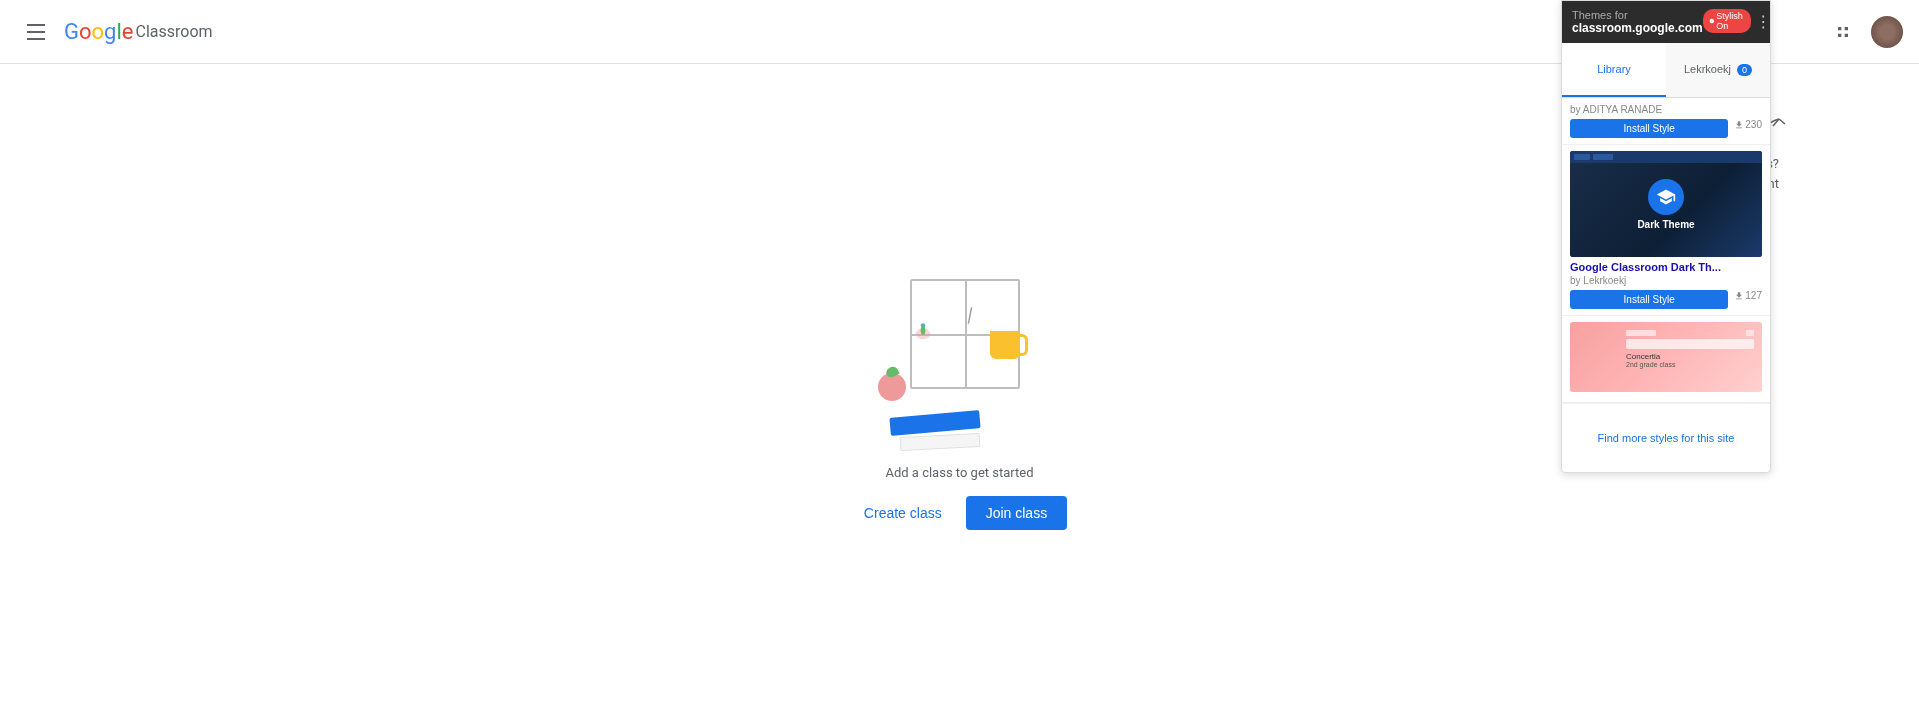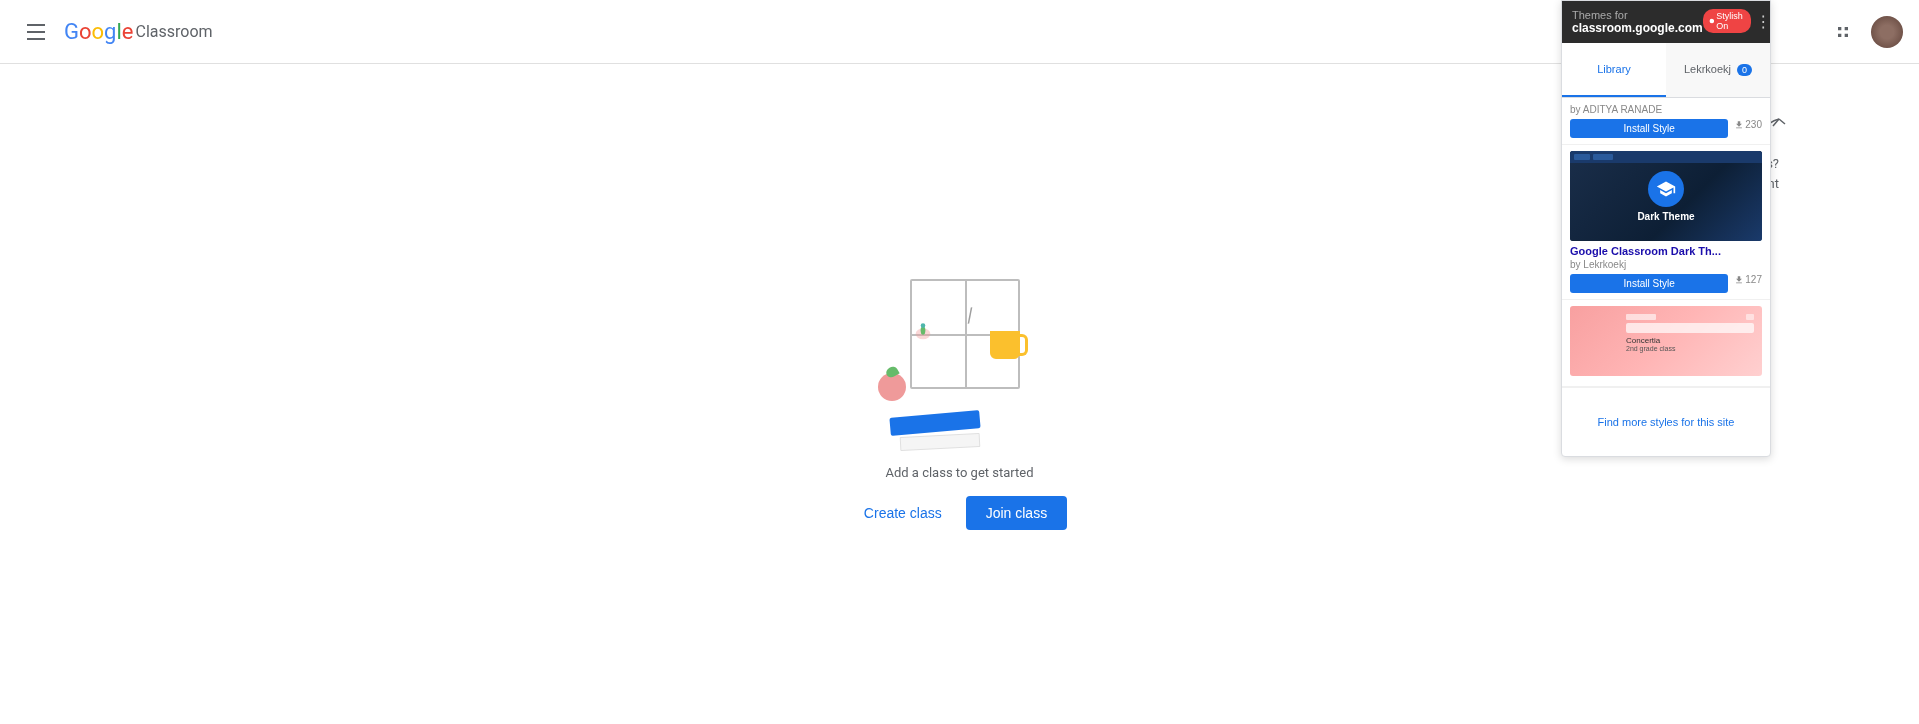--- a/index.html
+++ b/index.html
@@ -171,21 +171,21 @@
       cursor: pointer;
       flex: 1;
     }
     .download-count {
       font-size: 10px; color: #888;
       display: flex; align-items: center; gap: 1px;
       white-space: nowrap;
     }
     .style-thumb {
       width: 100%;
-      height: 90px;
+      height: 106px;
       border-radius: 3px;
       margin-bottom: 4px;
       overflow: hidden;
       position: relative;
     }
     .dark-theme-thumb {
       background: linear-gradient(135deg, #1e3a5f 0%, #0d2340 50%, #1a4a7a 100%);
       display: flex; align-items: center; justify-content: center;
       flex-direction: column;
     }

